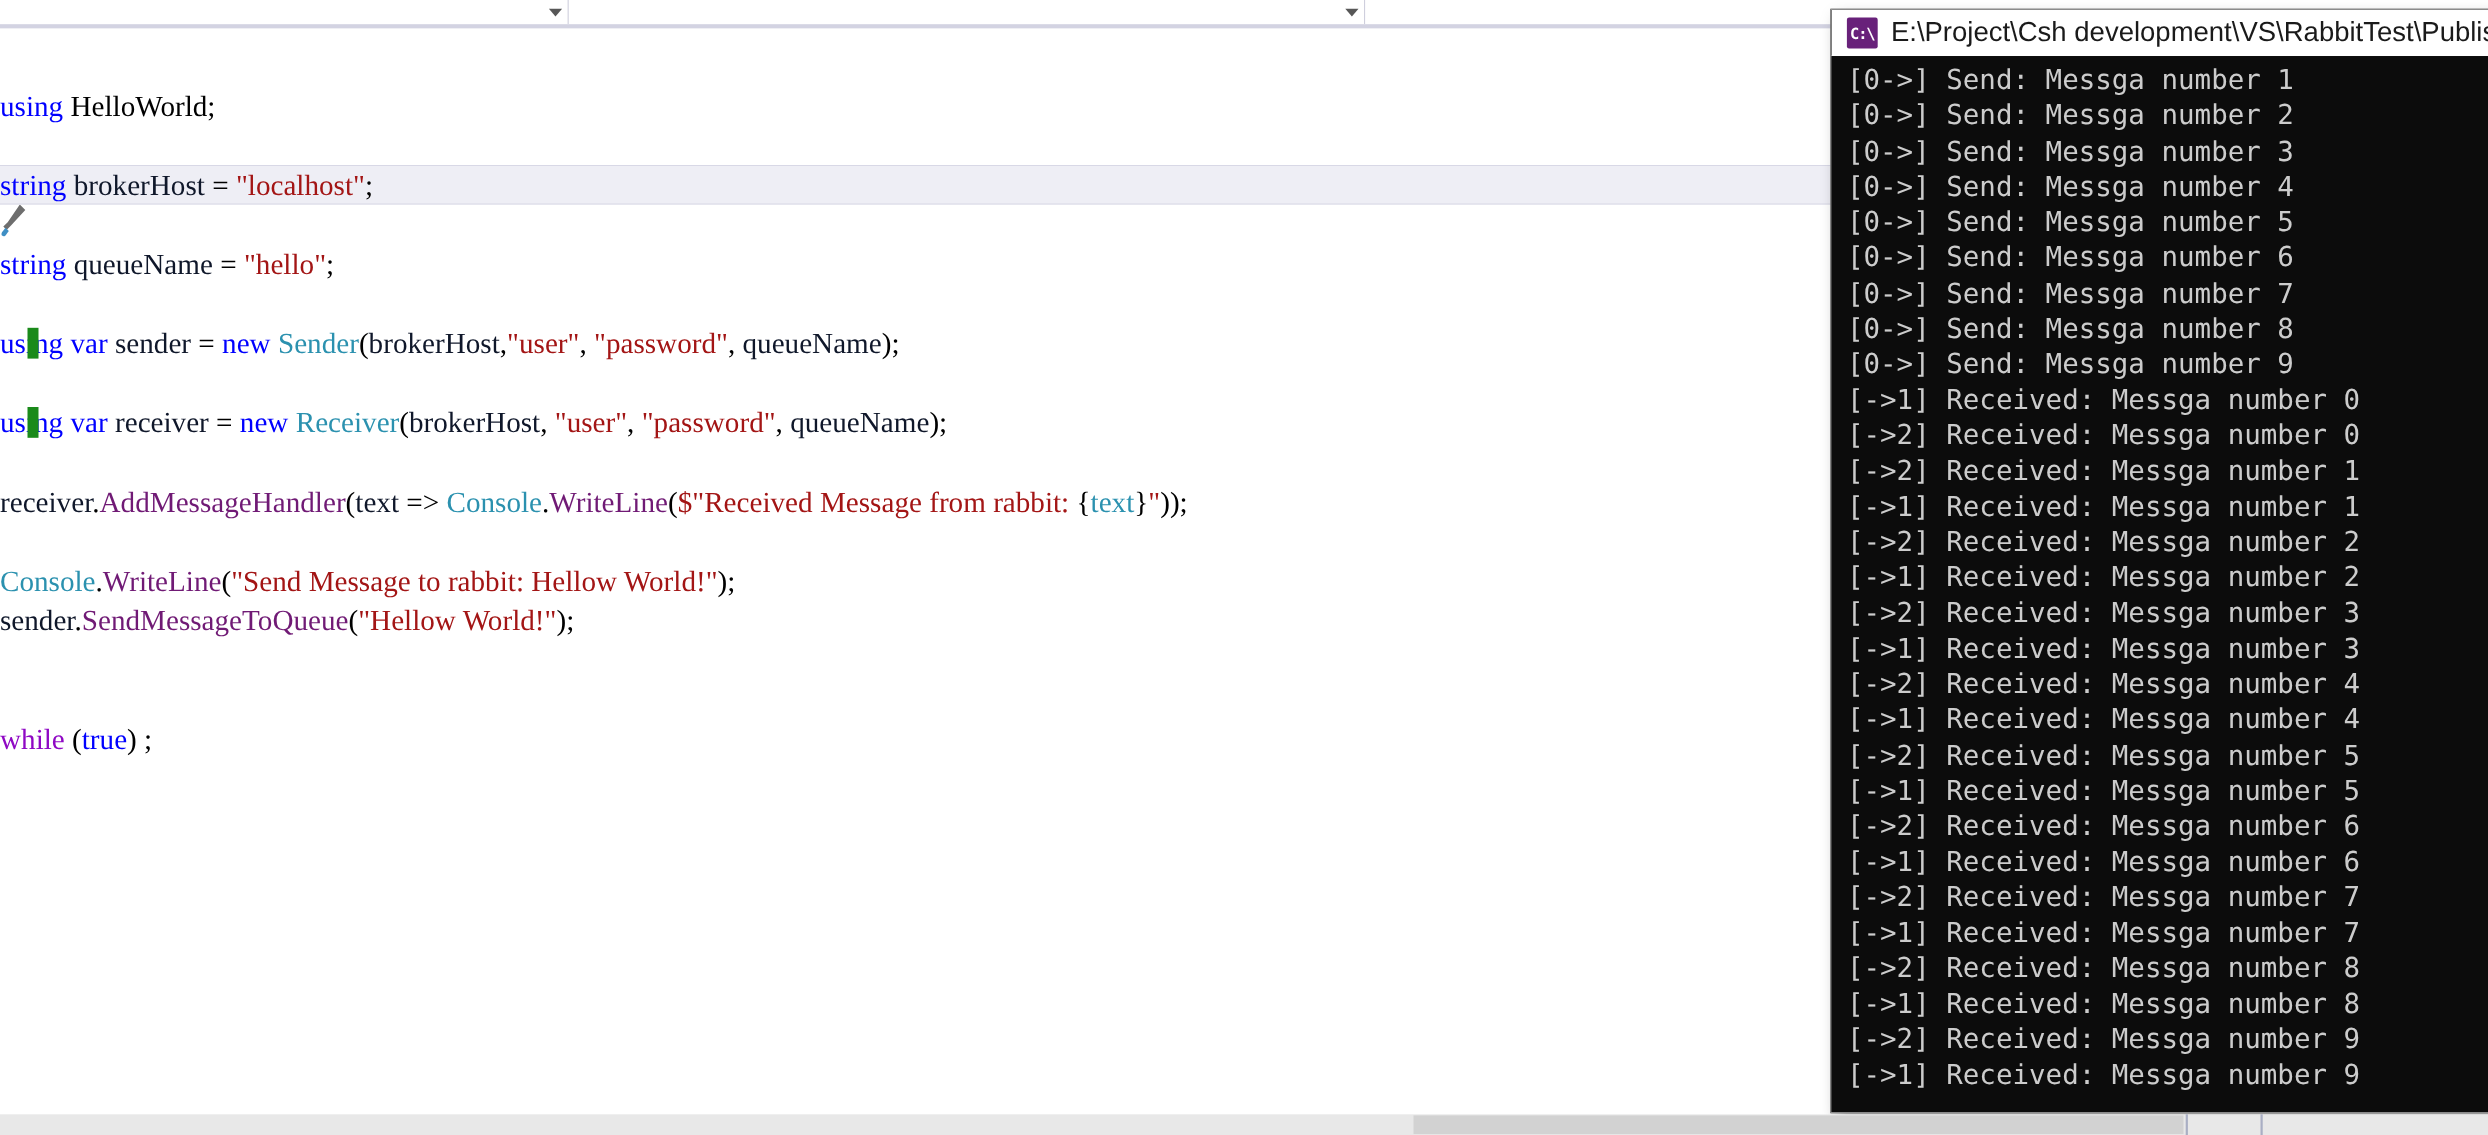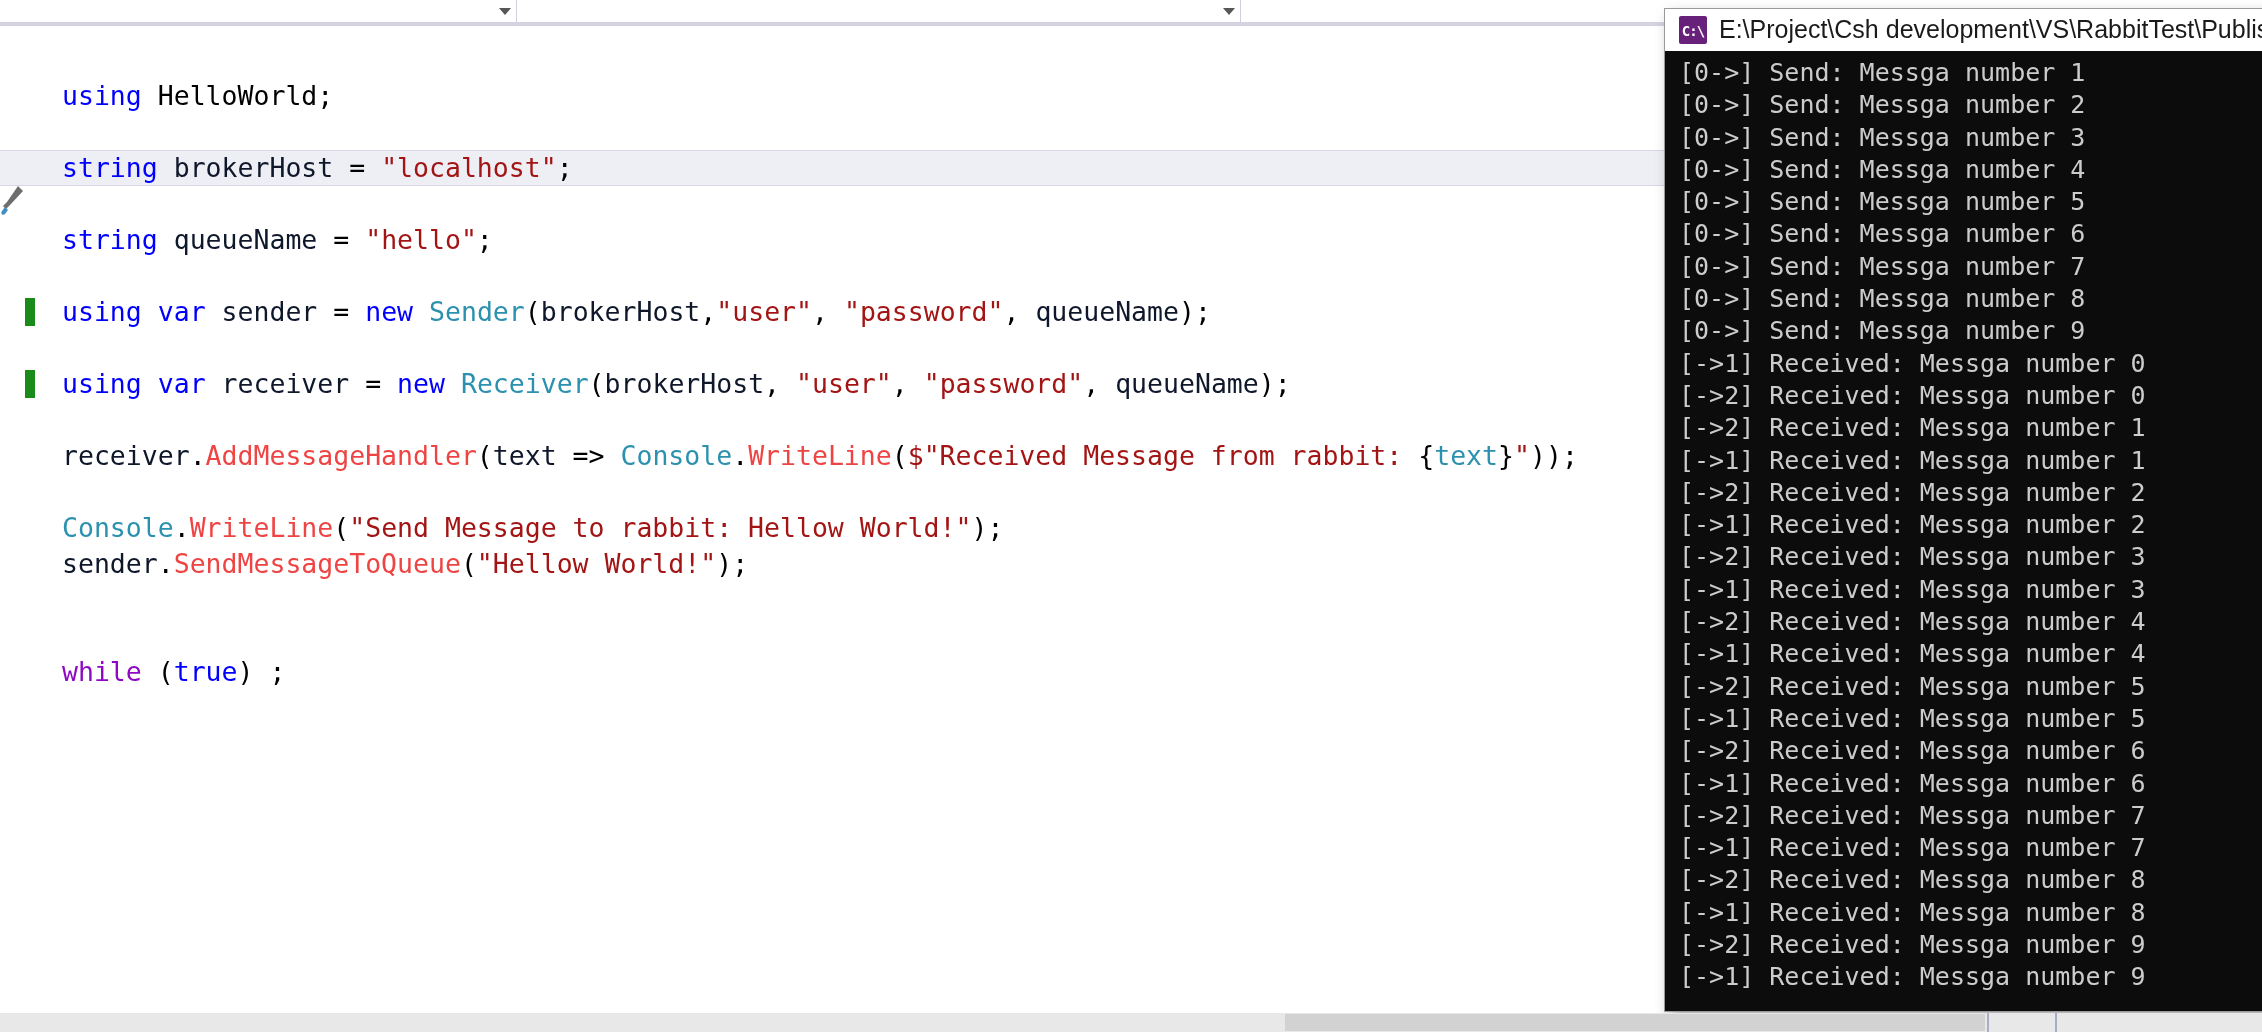--- a/index.html
+++ b/index.html
@@ -73,22 +73,22 @@
     padding-top: 52px;
     font-family: "DejaVu Sans Mono", "Liberation Mono", monospace;
     font-size: 26.5px;
     line-height: 36px;
     white-space: pre;
   }
 
   .code-line {
     position: relative;
     height: 36px;
-    padding-left: 62px;
     white-space: pre;
+    font-family: Liberation Serif, serif;
   }
   .code-line.blank { }
 
   .code-line.current {
     background: #eeeef5;
     box-shadow: inset 0 1px 0 #d8d8e6, inset 0 -1px 0 #d8d8e6;
   }
 
   
   .changebar {
@@ -109,21 +109,21 @@
     height: 34px;
     pointer-events: none;
   }
 
   
   .t-kw      { color: #0000ff; }   
   .t-ctrl    { color: #8f08c4; }   
   .t-type    { color: #2b91af; }   
   .t-plain   { color: #000000; }   
   .t-str     { color: #a31515; }   
-  .t-method  { color: #ef4444; }   
+  .t-method  { color: #701a75; }   
   .t-local   { color: #0f172a; }   
   .t-interp  { color: #2b91af; }   
 
   
   .console-win {
     position: absolute;
     left: 1664px;
     top: 8px;
     width: 612px;
     height: 1004px;

